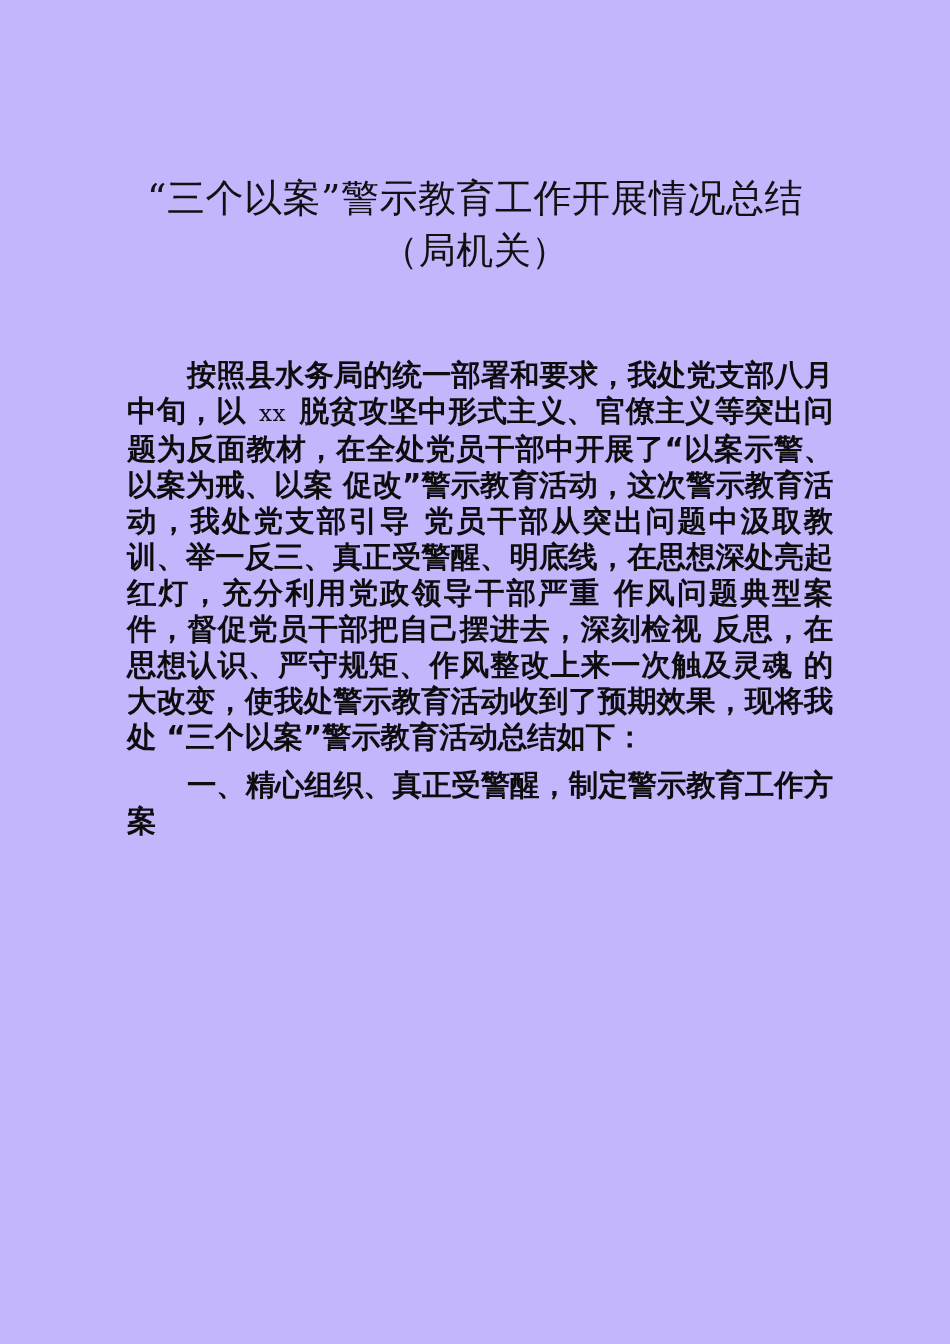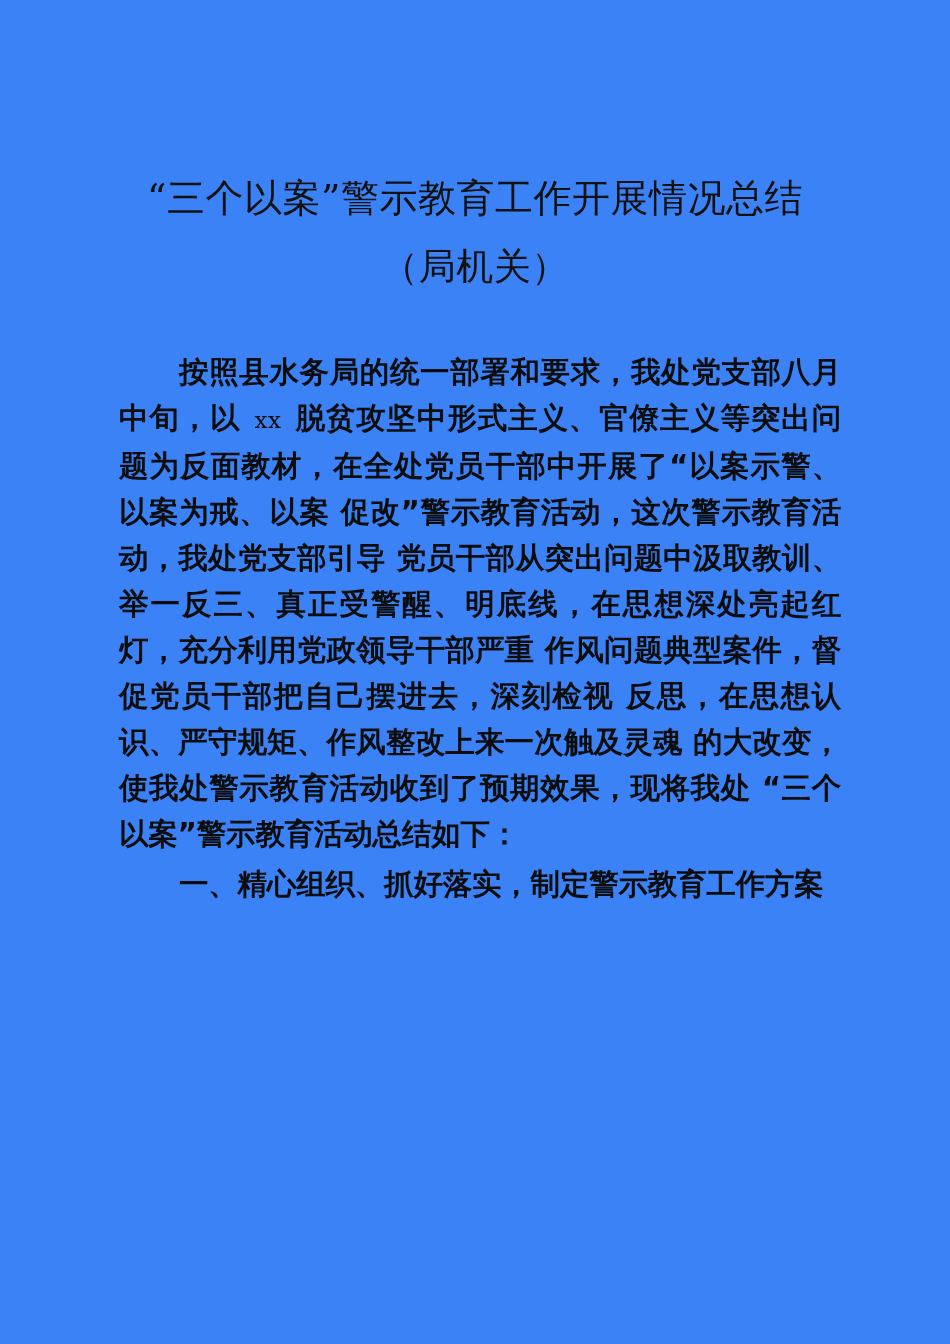--- a/index.html
+++ b/index.html
@@ -4,65 +4,65 @@
 <style>
   html, body {
     margin: 0;
     padding: 0;
     background: #ffffff;
   }
   .page {
     position: relative;
     width: 950px;
     height: 1344px;
-    background: #3b82f6;
+    background: #c4b5fd;
     overflow: hidden;
     box-sizing: border-box;
   }
   .doc-title {
     position: absolute;
     left: 115px;
     top: 162px;
     width: 720px;
     text-align: center;
     font-family: "DejaVu Serif", "Liberation Serif", serif;
     font-size: 38px;
     line-height: 72px;
     color: #111111;
     letter-spacing: 0.5px;
     white-space: nowrap;
   }
   .doc-subtitle {
     position: absolute;
     left: 115px;
-    top: 234px;
+    top: 218px;
     width: 720px;
     text-align: center;
     font-family: "DejaVu Serif", "Liberation Serif", serif;
     font-size: 37px;
     line-height: 66px;
     color: #111111;
     letter-spacing: 0.5px;
     white-space: nowrap;
   }
   .body-block {
     position: absolute;
     left: 115px;
     top: 345px;
     width: 730px;
   }
   .para {
     font-family: "DejaVu Sans", "Liberation Sans", sans-serif;
     font-size: 29.5px;
-    line-height: 46px;
+    line-height: 36px;
     color: #0d0d0d;
     text-align: justify;
     text-justify: inter-character;
     text-indent: 60px;
-    margin: 4px;
+    margin: 12px;
     font-weight: 600;
     letter-spacing: -0.2px;
     -webkit-font-smoothing: none;
   }
   .para.heading-line {
     text-indent: 60px;
   }
   .lat {
     font-family: "DejaVu Serif", "Liberation Serif", serif;
     font-size: 23px;
@@ -75,16 +75,16 @@
 <body>
 
 <div class="page">
 
   <div class="doc-title">“三个以案”警示教育工作开展情况总结</div>
 
   <div class="doc-subtitle">（局机关）</div>
 
   <div class="body-block">
     <p class="para">按照县水务局的统一部署和要求，我处党支部八月中旬，以 <span class="lat">xx</span> 脱贫攻坚中形式主义、官僚主义等突出问题为反面教材，在全处党员干部中开展了“以案示警、以案为戒、以案 促改”警示教育活动，这次警示教育活动，我处党支部引导 党员干部从突出问题中汲取教训、举一反三、真正受警醒、明底线，在思想深处亮起红灯，充分利用党政领导干部严重 作风问题典型案件，督促党员干部把自己摆进去，深刻检视 反思，在思想认识、严守规矩、作风整改上来一次触及灵魂 的大改变，使我处警示教育活动收到了预期效果，现将我处 “三个以案”警示教育活动总结如下：</p>
-    <p class="para heading-line">一、精心组织、抓好落实，制定警示教育工作方案</p>
+    <p class="para heading-line">一、精心组织、真正受警醒，制定警示教育工作方案</p>
   </div>
 
 </div>
 
 </body></html>

